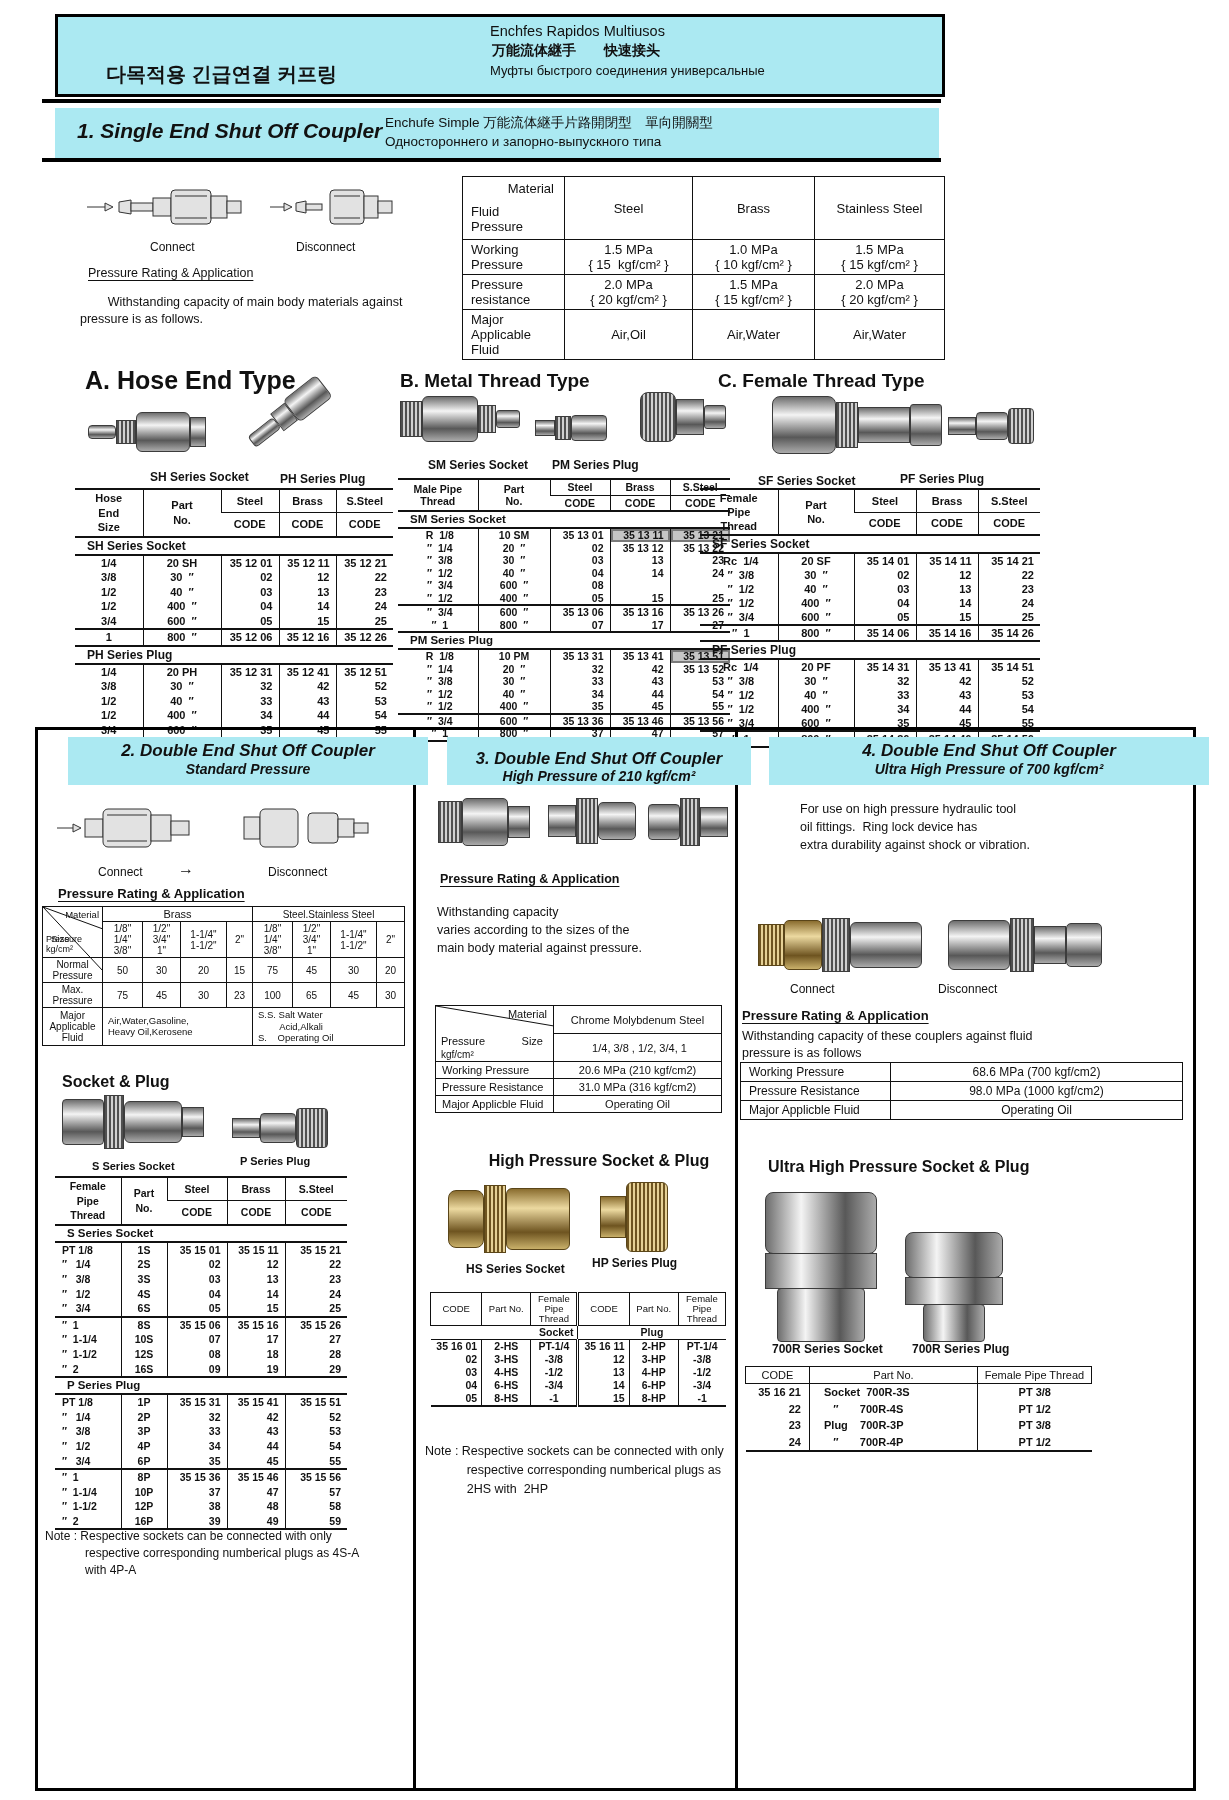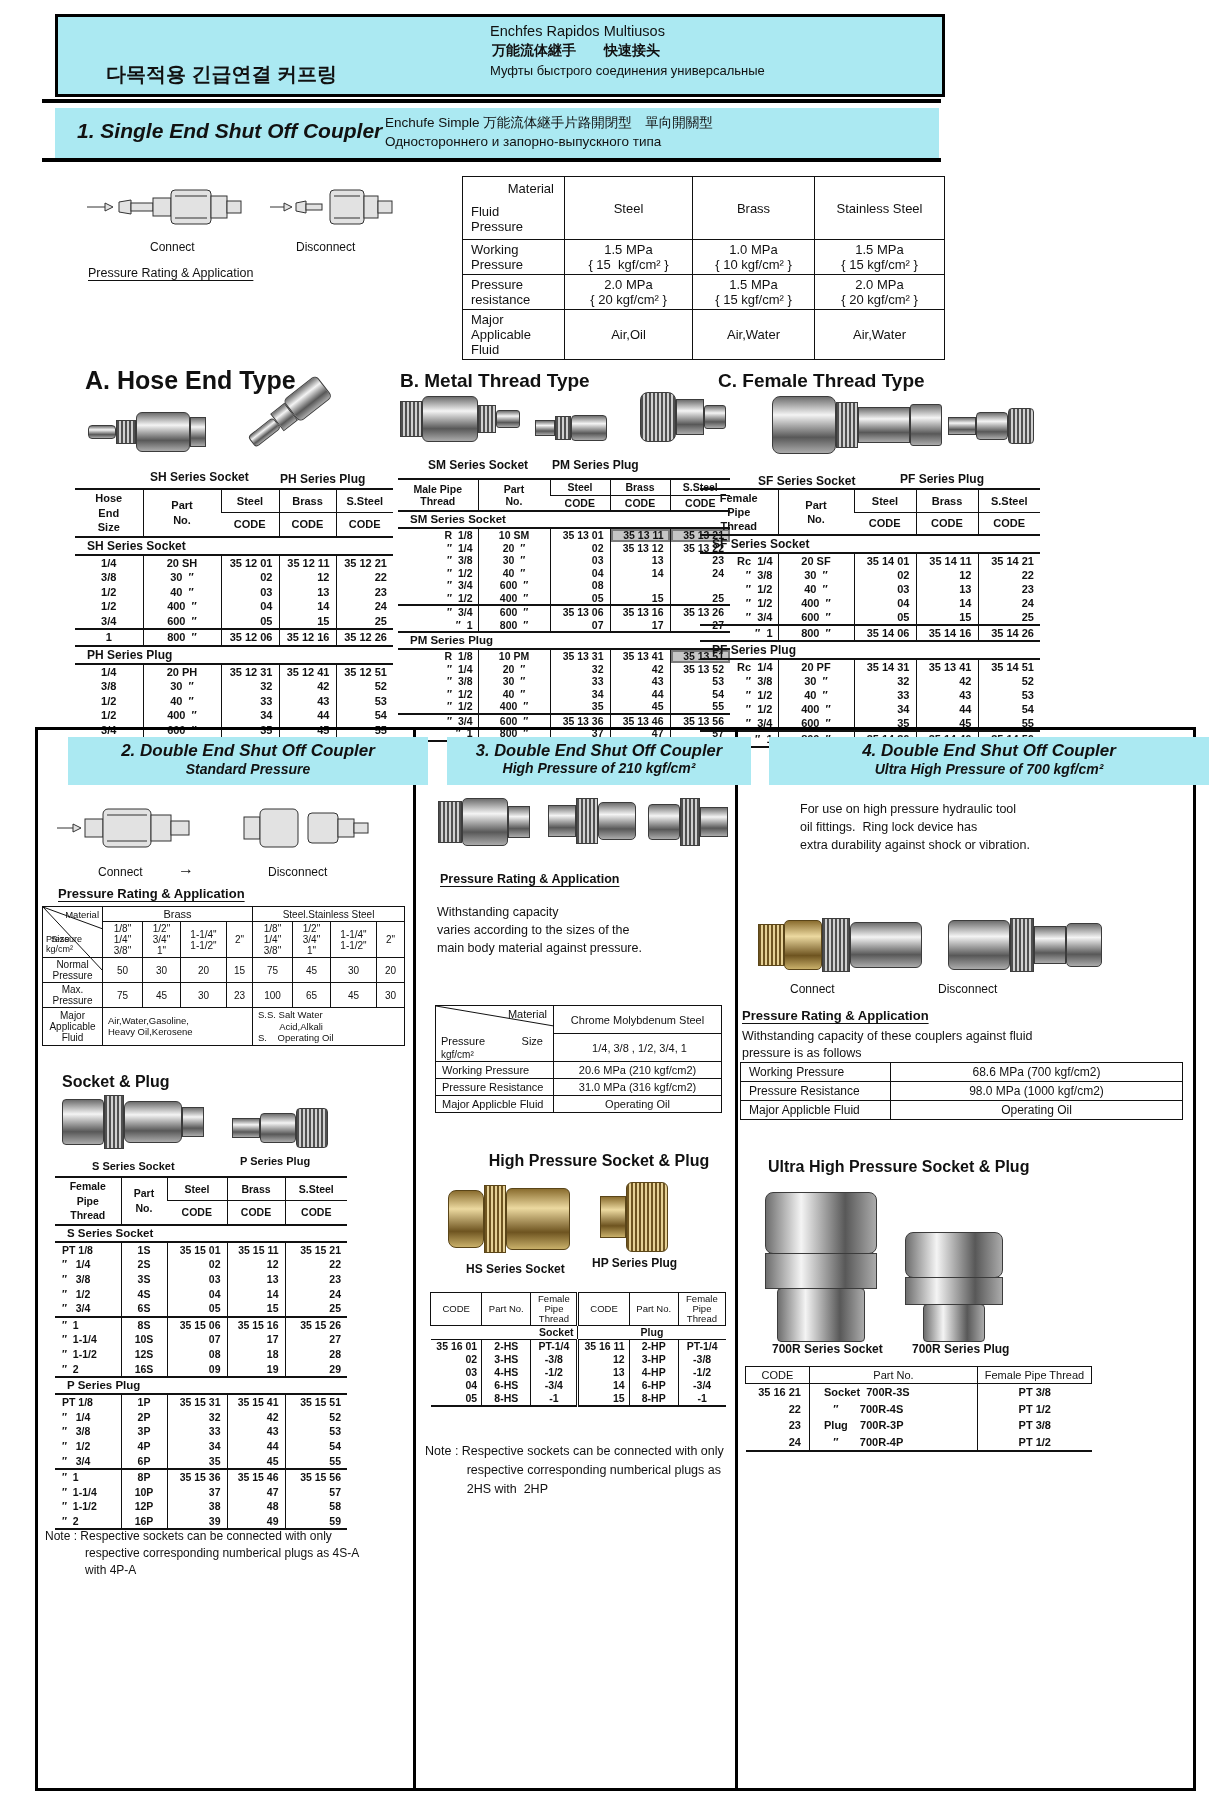--- a/index.html
+++ b/index.html
@@ -27,21 +27,21 @@
   table.series td.band{border-left:none;border-top:2px solid #111;border-bottom:2px solid #111;text-align:left;padding-left:12px;}
   table.series tr.sep td{border-top:2px solid #111;}
   table.series td:nth-child(3),table.series td:nth-child(4),table.series td:nth-child(5){text-align:right;padding-right:6px;}
   table.series td:nth-child(2){text-align:center;}
   table.series td.hl{background:#c6c6c6;box-shadow:inset 0 0 0 2px #7a7a7a;}
   .tA{font-size:11px;line-height:14.5px;}
   .tA td.band{font-size:12px;line-height:16px;}
   .tA td:nth-child(1){text-align:center;}
   .tB{font-size:10.5px;line-height:12.5px;}
   .tB td.band{font-size:11.5px;line-height:15px;}
-  .tB td:nth-child(1),.tC td:nth-child(1){text-align:right;padding-left:9px;}
+  .tB td:nth-child(1),.tC td:nth-child(1){text-align:center;padding-left:9px;}
   .tC{font-size:11px;line-height:14px;}
   .tC td.band{font-size:12px;line-height:16px;}
   .tSP{font-size:10.5px;line-height:14.6px;}
   .tSP td.band{font-size:11.5px;line-height:15px;}
   .tSP td:nth-child(1){text-align:left;padding-left:7px;}
 
   
   table.fluid{border-collapse:collapse;table-layout:fixed;font-size:13px;}
   table.fluid th,table.fluid td{border:1px solid #111;text-align:center;vertical-align:middle;padding:2px 3px;}
   table.fluid th{font-weight:normal;}
@@ -146,20 +146,22 @@
       <rect x="62" y="12" width="34" height="34" rx="4"></rect>
       <rect x="96" y="18" width="14" height="22"></rect>
       <rect x="110" y="23" width="14" height="12"></rect>
       <line x1="66" y1="18" x2="92" y2="18"></line>
         <line x1="66" y1="40" x2="92" y2="40"></line>
     </svg>
   </div>
   <div class="abs" style="left:150px;top:240px;font-size:12px;">Connect</div>
   <div class="abs" style="left:296px;top:240px;font-size:12px;">Disconnect</div>
   <div class="abs und" style="left:88px;top:266px;font-size:12.5px;">Pressure Rating &amp; Application</div>
+  <div class="abs pre" style="left:80px;top:294px;width:350px;font-size:12.5px;line-height:17px;">        Withstanding capacity of main body materials against
+pressure is as follows.</div>
 
   <table class="fluid abs" style="left:462px;top:176px;width:482px;">
     <colgroup>
         <col style="width:102px">
         <col style="width:128px">
         <col style="width:122px">
         <col style="width:130px">
       </colgroup>
     <thead>
       <tr>
@@ -924,21 +926,21 @@
           <td class="pre">49</td>
           <td class="pre">59</td>
         </tr>
       </tbody>
   </table>
   <div class="abs pre" style="left:45px;top:1528px;width:360px;font-size:12px;line-height:17px;">Note : Respective sockets can be connected with only
             respective corresponding numberical plugs as 4S-A
             with 4P-A</div>
 
   <div class="abs cyan ctr" style="left:424px;top:737px;width:304px;height:48px;">
-    <div class="bold ital" style="font-size:16.5px;padding-top:4px;">3. Double End Shut Off Coupler</div>
+    <div class="bold ital" style="font-size:16.5px;padding-top:12px;">3. Double End Shut Off Coupler</div>
     <div class="bold ital" style="font-size:14px;">High Pressure of 210 kgf/cm²</div>
   </div>
   <div class="abs photo" style="left:438px;top:798px;">
     <div class="knurl" style="width:22px;height:40px;"></div>
     <div class="cyl" style="width:44px;height:46px;border-radius:5px;"></div>
     <div class="cyl" style="width:20px;height:30px;"></div>
   </div>
   <div class="abs photo" style="left:548px;top:798px;">
     <div class="cyl" style="width:26px;height:30px;"></div>
     <div class="knurl" style="width:20px;height:44px;"></div>

